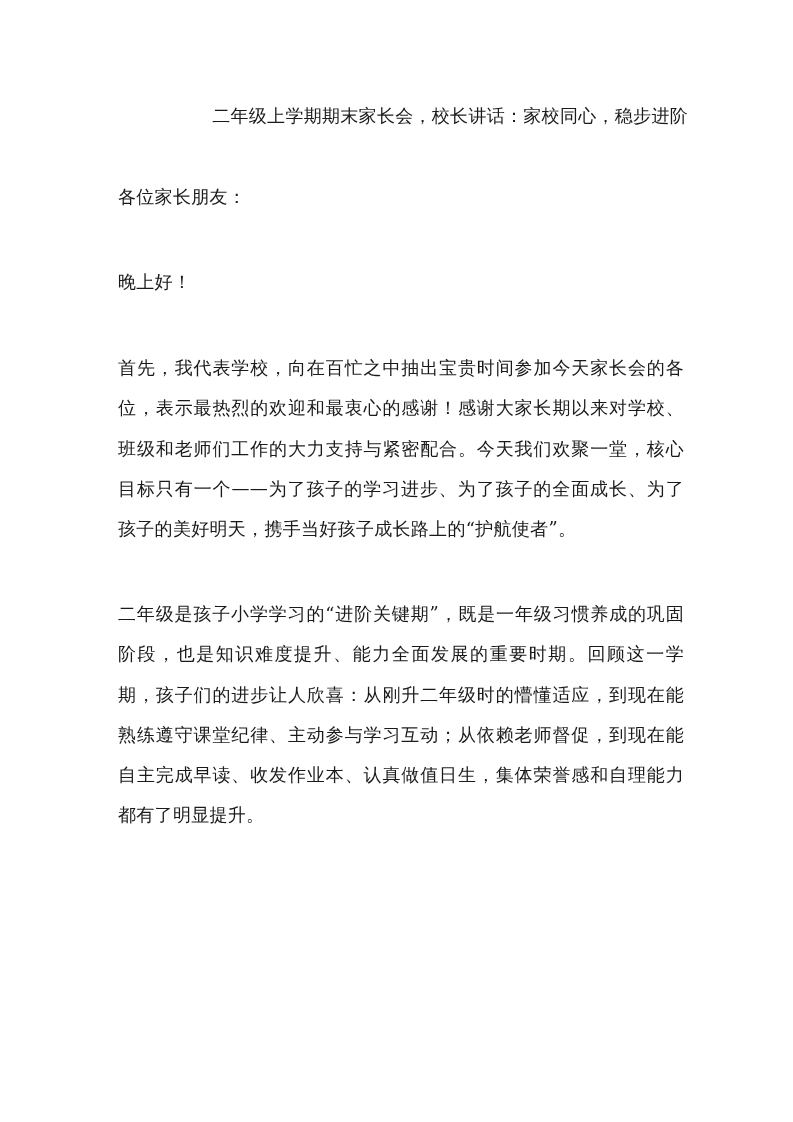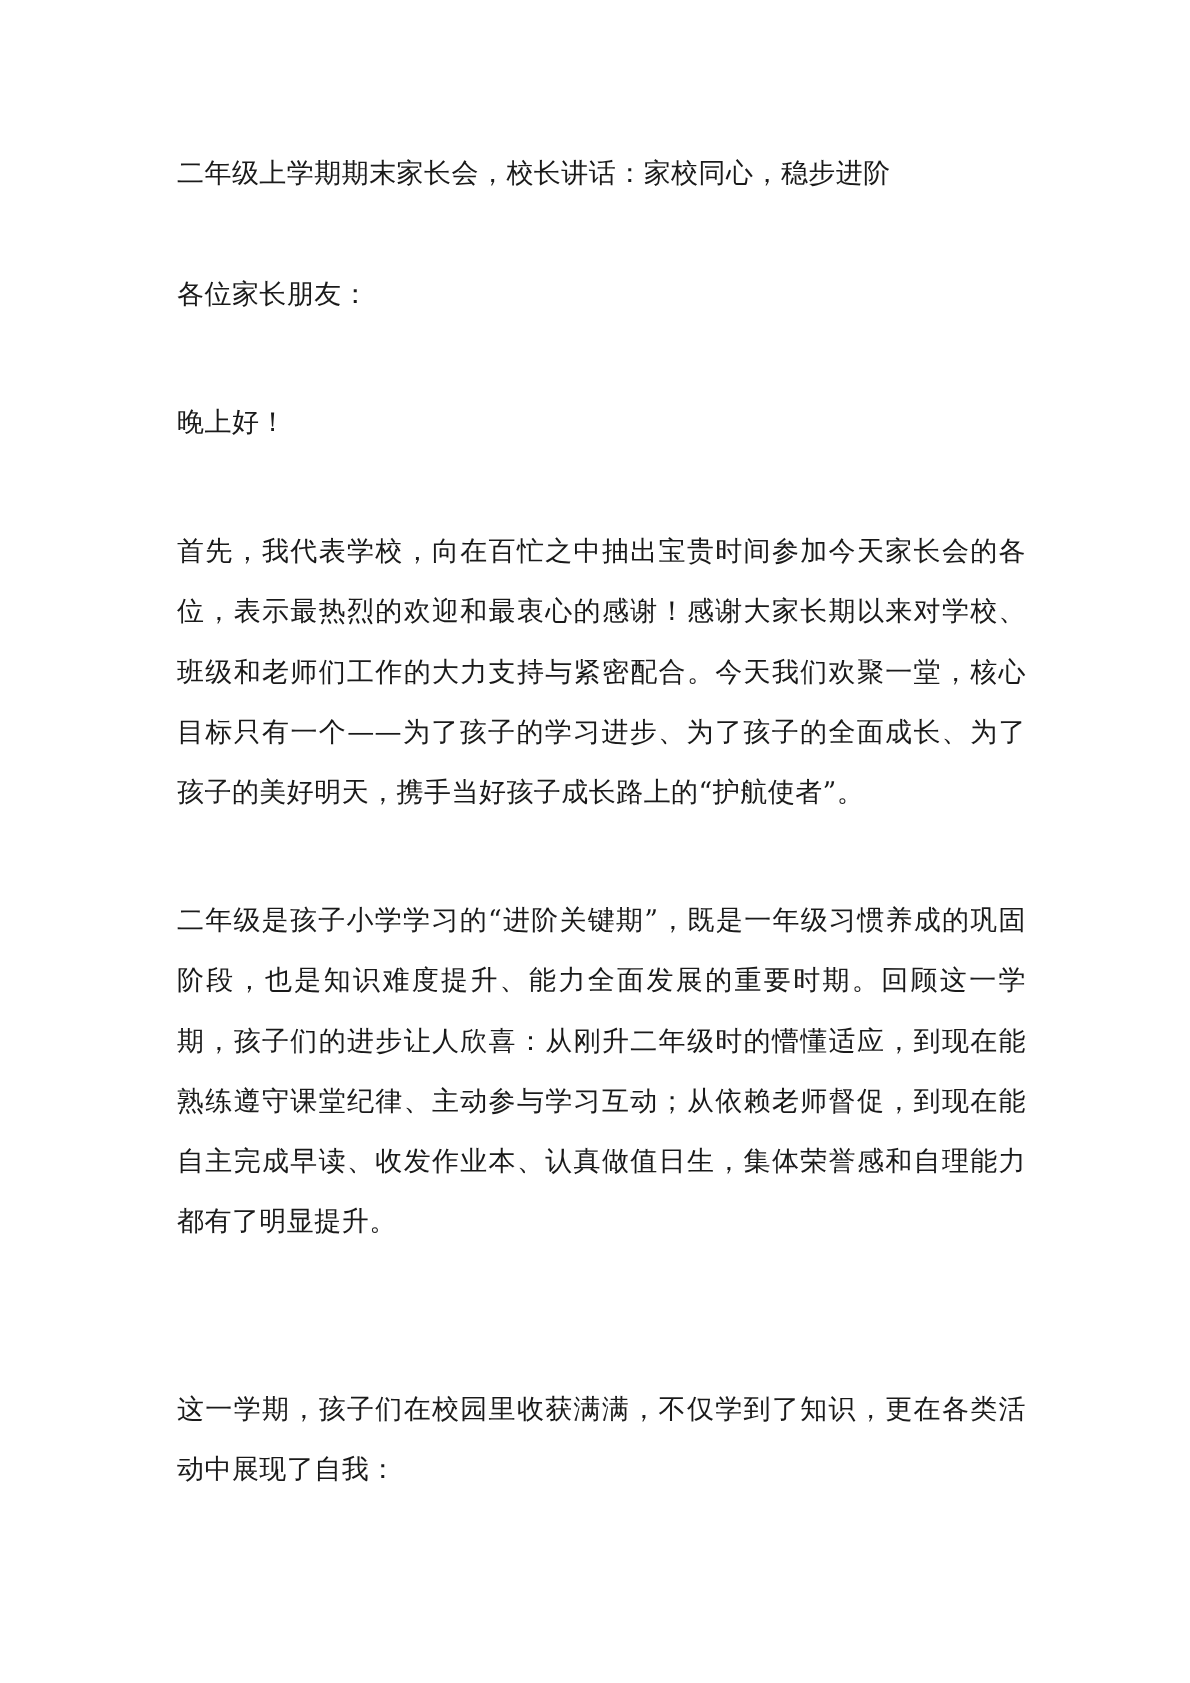--- a/index.html
+++ b/index.html
@@ -41,26 +41,25 @@
       text-indent: 0;
       word-break: break-all;
       letter-spacing: 0.3px;
     }
   </style>
 </head>
 <body>
 
 <div class="page">
 
-  <div class="line" style="top:104px;">二年级上学期期末家长会，校长讲话：家校同心，稳步进阶</div>
+  <div class="line" style="top:104px;text-align:right;">二年级上学期期末家长会，校长讲话：家校同心，稳步进阶</div>
 
   <div class="line" style="top:270px;">晚上好！</div>
 
   <div class="line" style="top:185px;">各位家长朋友：</div>
 
   <div class="para" style="top:594px;">二年级是孩子小学学习的“进阶关键期”，既是一年级习惯养成的巩固阶段，也是知识难度提升、能力全面发展的重要时期。回顾这一学期，孩子们的进步让人欣喜：从刚升二年级时的懵懂适应，到现在能熟练遵守课堂纪律、主动参与学习互动；从依赖老师督促，到现在能自主完成早读、收发作业本、认真做值日生，集体荣誉感和自理能力都有了明显提升。</div>
 
   <div class="para" style="top:348px;">首先，我代表学校，向在百忙之中抽出宝贵时间参加今天家长会的各位，表示最热烈的欢迎和最衷心的感谢！感谢大家长期以来对学校、班级和老师们工作的大力支持与紧密配合。今天我们欢聚一堂，核心目标只有一个——为了孩子的学习进步、为了孩子的全面成长、为了孩子的美好明天，携手当好孩子成长路上的“护航使者”。</div>
 
 
-  <div class="para" style="top:920px;">这一学期，孩子们在校园里收获满满，不仅学到了知识，更在各类活动中展现了自我：</div>
 
 </div>
 
 </body></html>

